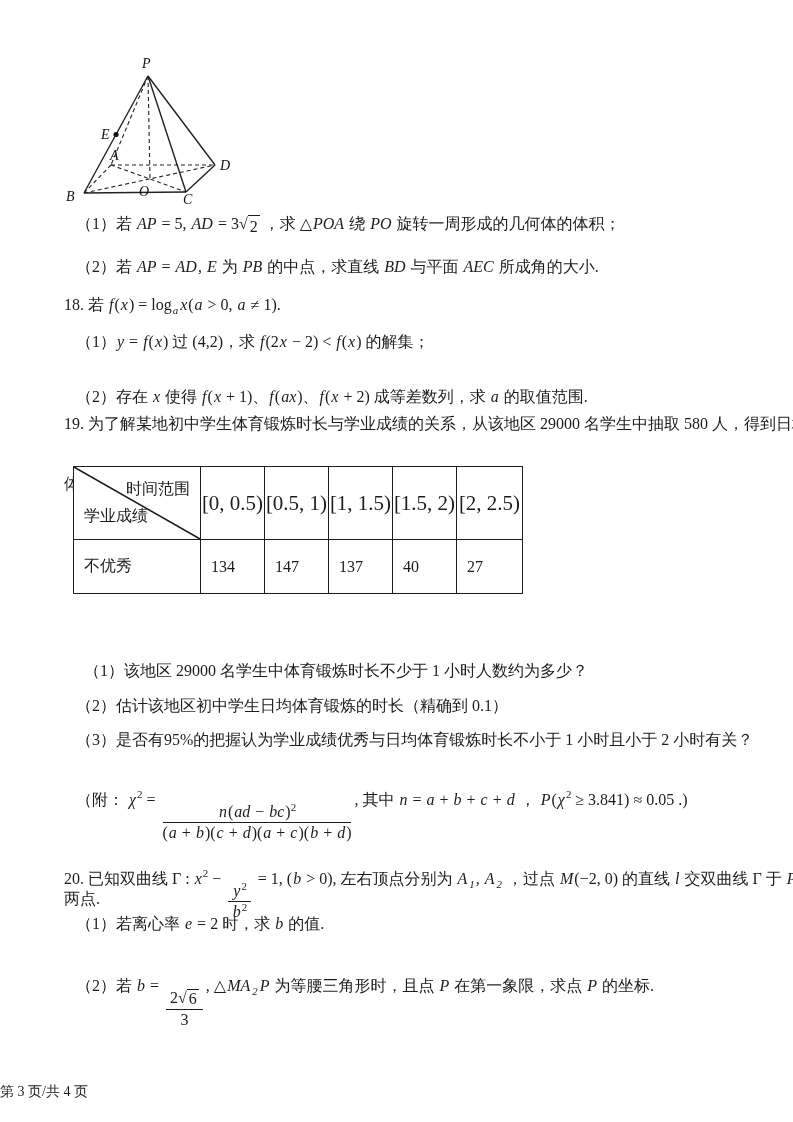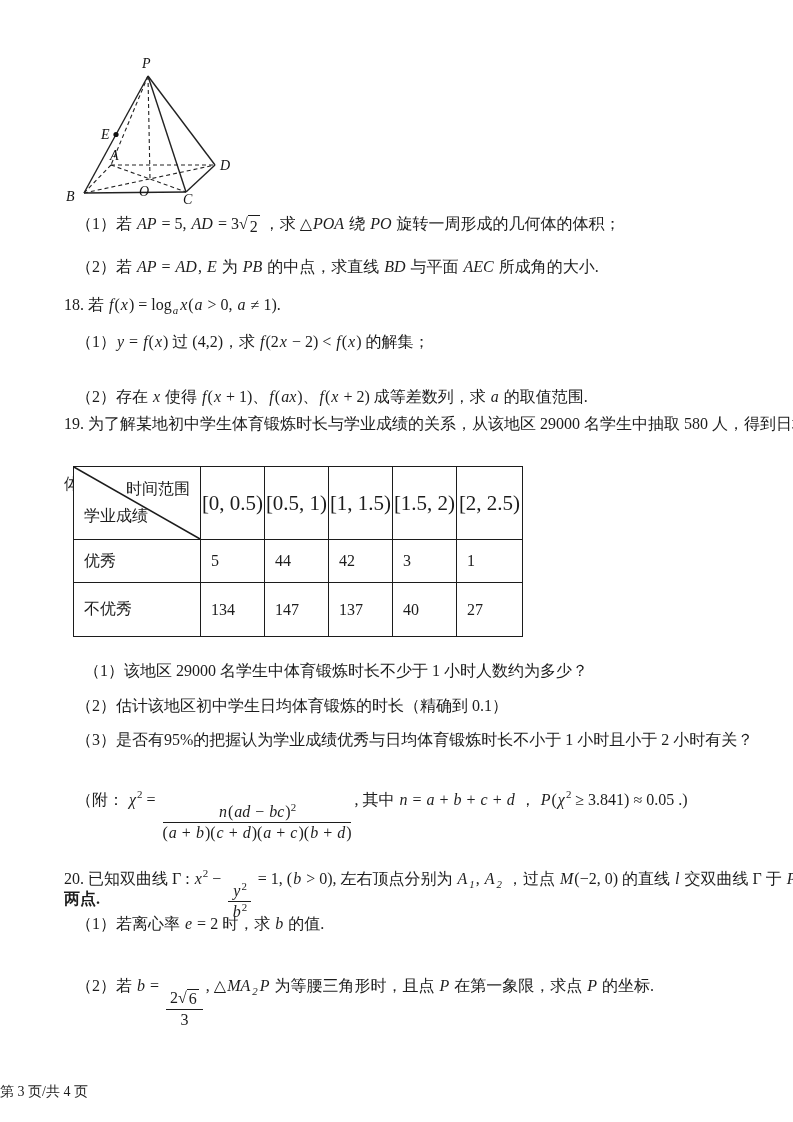--- a/index.html
+++ b/index.html
@@ -103,46 +103,38 @@
         </svg>
         <span class="c-top">时间范围</span>
         <span class="c-bot">学业成绩</span>
       </td>
       <td class="interval">[0, 0.5)</td>
       <td class="interval">[0.5, 1)</td>
       <td class="interval">[1, 1.5)</td>
       <td class="interval">[1.5, 2)</td>
       <td class="interval">[2, 2.5)</td>
     </tr>
-    <tr style="height:43px">
-      <td>优秀</td>
-      <td>5</td>
-      <td>44</td>
-      <td>42</td>
-      <td>3</td>
-      <td>1</td>
-    </tr>
     <tr style="height:54px">
       <td>不优秀</td>
       <td>134</td>
       <td>147</td>
       <td>137</td>
       <td>40</td>
       <td>27</td>
     </tr>
   </tbody>
     </table>
 
   <div class="line" style="left:84px; top:660px;">（1）该地区 29000 名学生中体育锻炼时长不少于 1 小时人数约为多少？</div>
   <div class="line" style="left:76px; top:695px;">（2）估计该地区初中学生日均体育锻炼的时长（精确到 0.1）</div>
   <div class="line" style="left:76px; top:729px;">（3）是否有95%的把握认为学业成绩优秀与日均体育锻炼时长不小于 1 小时且小于 2 小时有关？</div>
   <div class="line" style="left:76px; top:759px;">（附： <span class="mi">χ</span><sup>2</sup> = <span class="frac"><span class="fn"><span class="mi">n</span>(<span class="mi">ad</span> − <span class="mi">bc</span>)<sup>2</sup></span><span class="fd">(<span class="mi">a</span> + <span class="mi">b</span>)(<span class="mi">c</span> + <span class="mi">d</span>)(<span class="mi">a</span> + <span class="mi">c</span>)(<span class="mi">b</span> + <span class="mi">d</span>)</span></span>, 其中 <span class="mi">n</span> = <span class="mi">a</span> + <span class="mi">b</span> + <span class="mi">c</span> + <span class="mi">d</span> ，  <span class="mi">P</span>(<span class="mi">χ</span><sup>2</sup> ≥ 3.841) ≈ 0.05 .)</div>
 
   <div class="line" style="left:64px; top:838px;">20. 已知双曲线 Γ : <span class="mi">x</span><sup>2</sup> − <span class="frac"><span class="fn"><span class="mi">y</span><sup>2</sup></span><span class="fd"><span class="mi">b</span><sup>2</sup></span></span> = 1, (<span class="mi">b</span> &gt; 0), 左右顶点分别为 <span class="mi">A</span><sub class="mi">1</sub>, <span class="mi">A</span><sub class="mi">2</sub> ，过点 <span class="mi">M</span>(−2, 0) 的直线 <span class="mi">l</span> 交双曲线 Γ 于 <span class="mi">P</span>, </div>
-  <div class="line" style="left:64px; top:888px;font-weight:bold;">两点.</div>
+  <div class="line" style="left:64px; top:888px;">两点.</div>
   <div class="line" style="left:76px; top:913px;">（1）若离心率 <span class="mi">e</span> = 2 时，求 <span class="mi">b</span> 的值.</div>
   <div class="line" style="left:76px; top:945px;">（2）若 <span class="mi">b</span> = <span class="frac"><span class="fn">2<span class="sqrt">
             <span class="rad">√</span>
             <span class="vinc">6</span>
           </span></span><span class="fd">3</span></span>, △<span class="mi">MA</span><sub class="mi">2</sub><span class="mi">P</span> 为等腰三角形时，且点 <span class="mi">P</span> 在第一象限，求点 <span class="mi">P</span> 的坐标.</div>
 
   <div class="footer" style="top:1083px;">第 3 页/共 4 页</div>
 
 </div>
 

